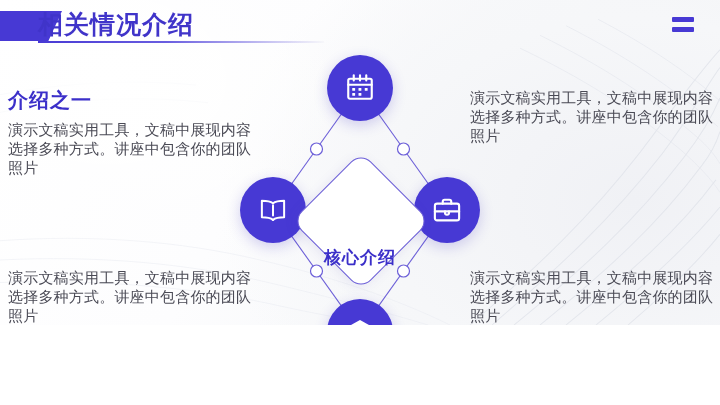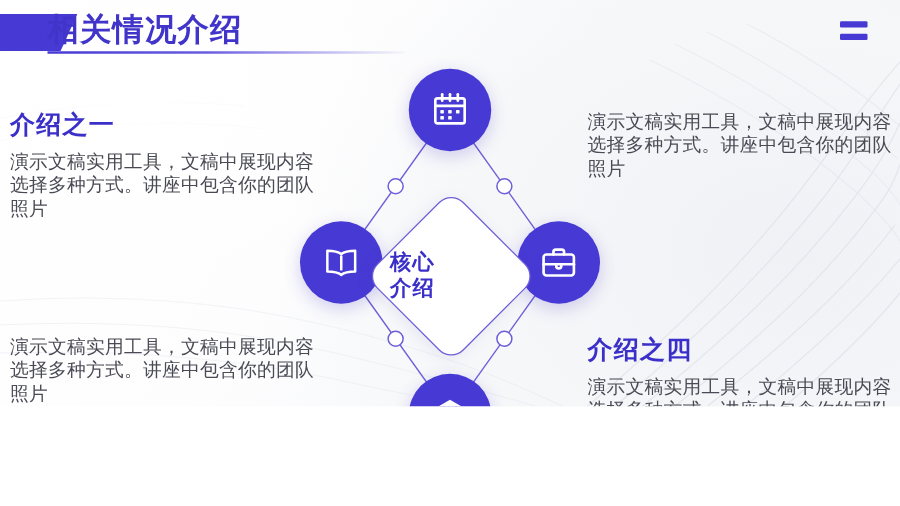--- a/index.html
+++ b/index.html
@@ -121,22 +121,22 @@
     border: 1.3px solid #6c5fd8;
     border-radius: 14px;
     transform: rotate(45deg);
     box-shadow: 0 3px 12px rgba(90,80,180,0.10);
   }
   .core-text {
     position: absolute;
     left: 72px; top: 117px;
     width: 96px; height: 96px;
     display: flex;
-    flex-direction: column;
-    align-items: flex-start;
+    flex-direction: row;
+    align-items: flex-end;
     justify-content: center;
     color: #3b2fc9;
     font-size: 17px;
     font-weight: bold;
     line-height: 21px;
     letter-spacing: 1px;
   }
 
   
   .block { position: absolute; width: 245px; }
@@ -283,17 +283,16 @@
 
   <div class="block block-two left-align">
     <p>演示文稿实用工具，文稿中展现内容选择多种方式。讲座中包含你的团队照片</p>
   </div>
 
   <div class="block block-three right-align">
     <p>演示文稿实用工具，文稿中展现内容选择多种方式。讲座中包含你的团队照片</p>
   </div>
 
   <div class="block block-four left-align">
-    <h3>介绍之四</h3>
     <p>演示文稿实用工具，文稿中展现内容选择多种方式。讲座中包含你的团队照片</p>
   </div>
 
 </div>
 
 </body></html>

